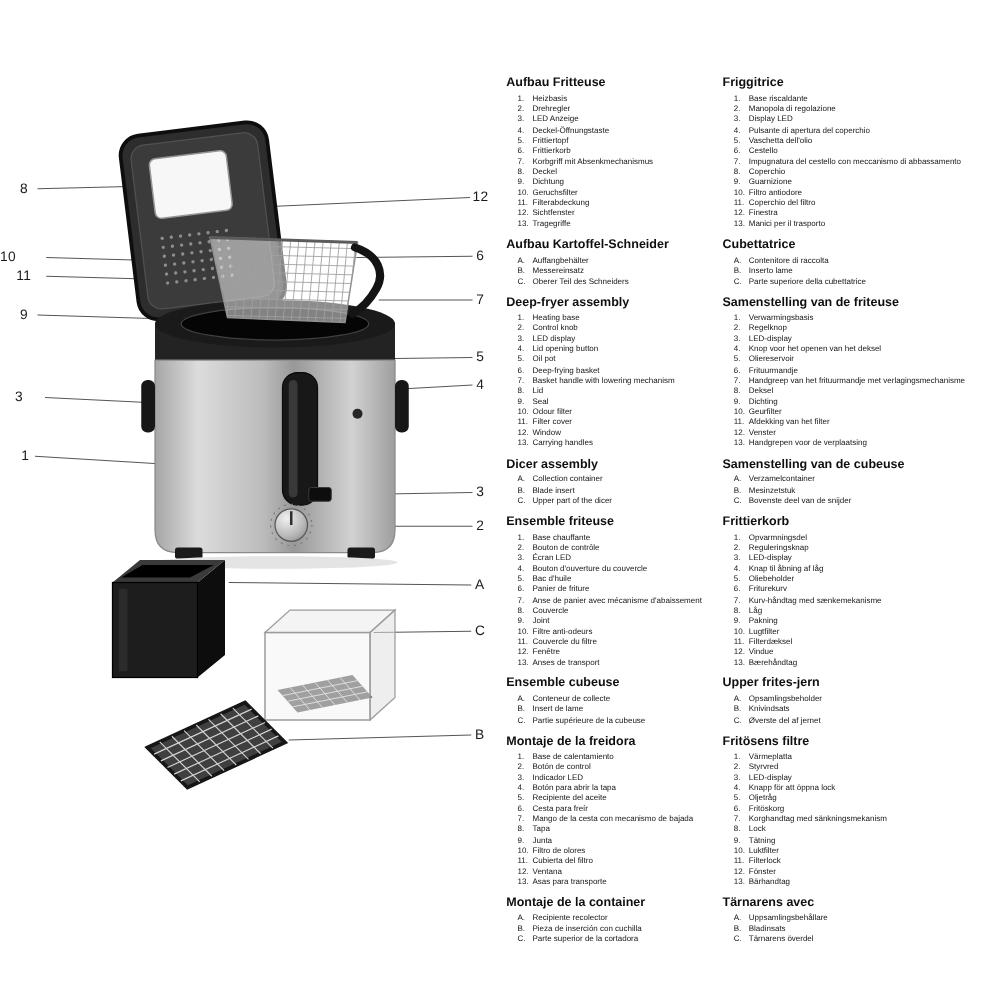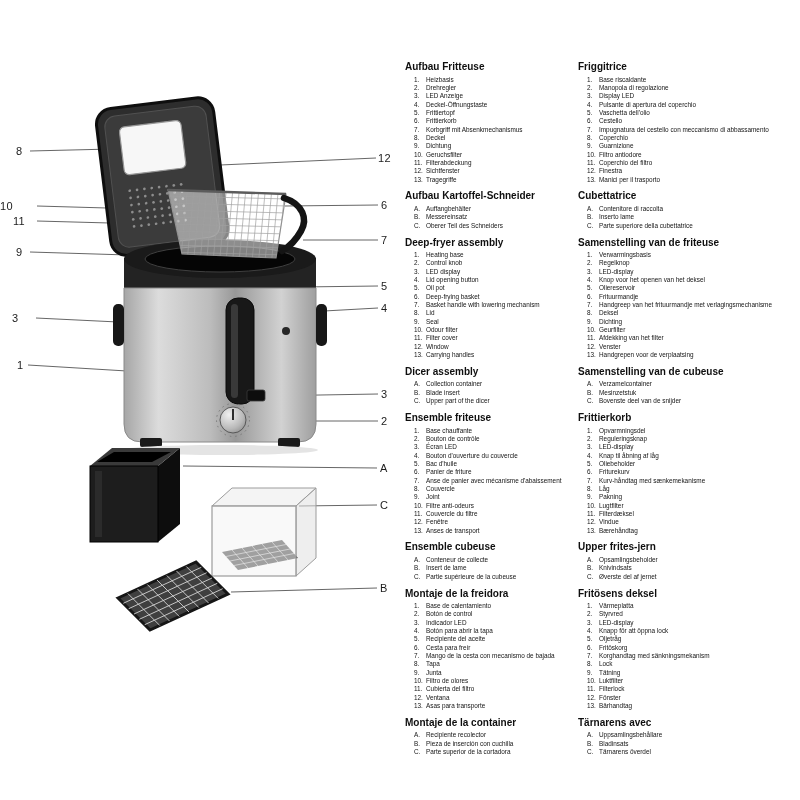--- a/index.html
+++ b/index.html
@@ -719,21 +719,21 @@
         <span class="t">Opsamlingsbeholder</span>
       </div>
       <div class="row">
         <span class="n">B.</span>
         <span class="t">Knivindsats</span>
       </div>
       <div class="row">
         <span class="n">C.</span>
         <span class="t">Øverste del af jernet</span>
       </div>
-      <div class="sec-title">Fritösens deksel</div>
+      <div class="sec-title">Fritösens filtre</div>
       <div class="row">
         <span class="n">1.</span>
         <span class="t">Värmeplatta</span>
       </div>
       <div class="row">
         <span class="n">2.</span>
         <span class="t">Styrvred</span>
       </div>
       <div class="row">
         <span class="n">3.</span>

